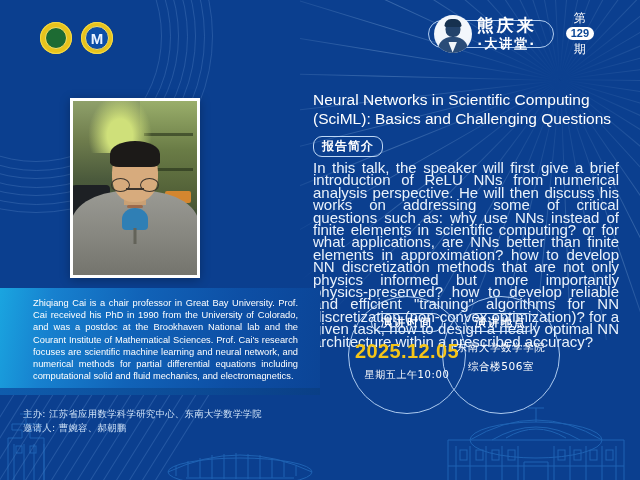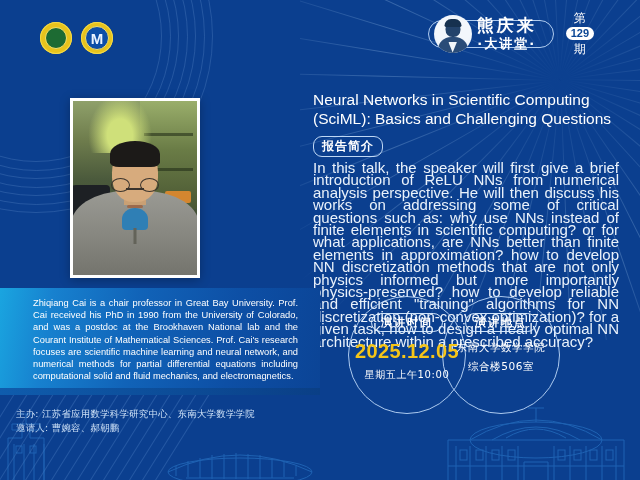--- a/index.html
+++ b/index.html
@@ -143,21 +143,21 @@
 
   
   .bio{position:absolute;left:0;top:288px;width:320px;height:100px;
       background:linear-gradient(100deg,#1aa5e0 0%,#1781cf 16%,#1163b8 42%,#0d4fa5 72%,#0b4496 100%);
       box-sizing:border-box;padding:9px 22px 0 33px;}
   .bio p{margin:0;color:#ffffff;font-size:9.3px;line-height:12.2px;text-align:justify;}
   .bio-cap{position:absolute;left:0;top:388px;width:320px;height:7px;
       background:linear-gradient(90deg,#0f5cad,#0a3f86);}
 
   
-  .footer{position:absolute;left:16px;top:407px;}
+  .footer{position:absolute;left:23px;top:407px;}
   .footer div{color:#cfe2f7;font-size:9.4px;line-height:13.6px;letter-spacing:.3px;
       font-family:"DejaVu Sans",sans-serif;}
 
   
   .skyline{position:absolute;left:0;bottom:0;width:640px;height:80px;opacity:.55;pointer-events:none;}
 </style>
 </head>
 <body>
 
 <div id="poster">

